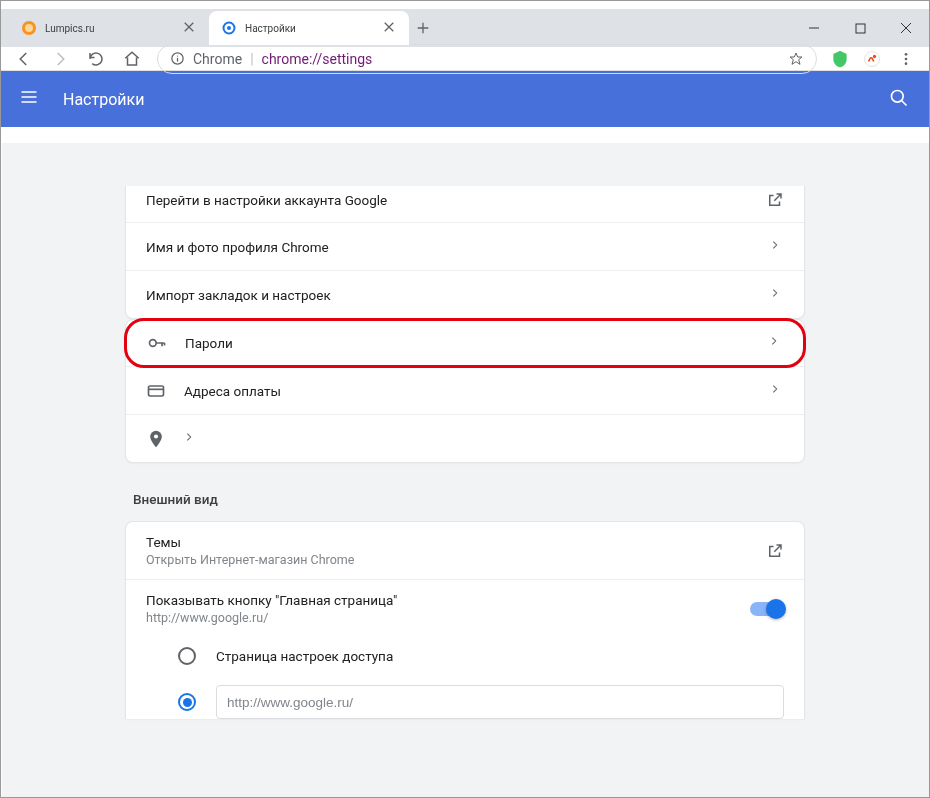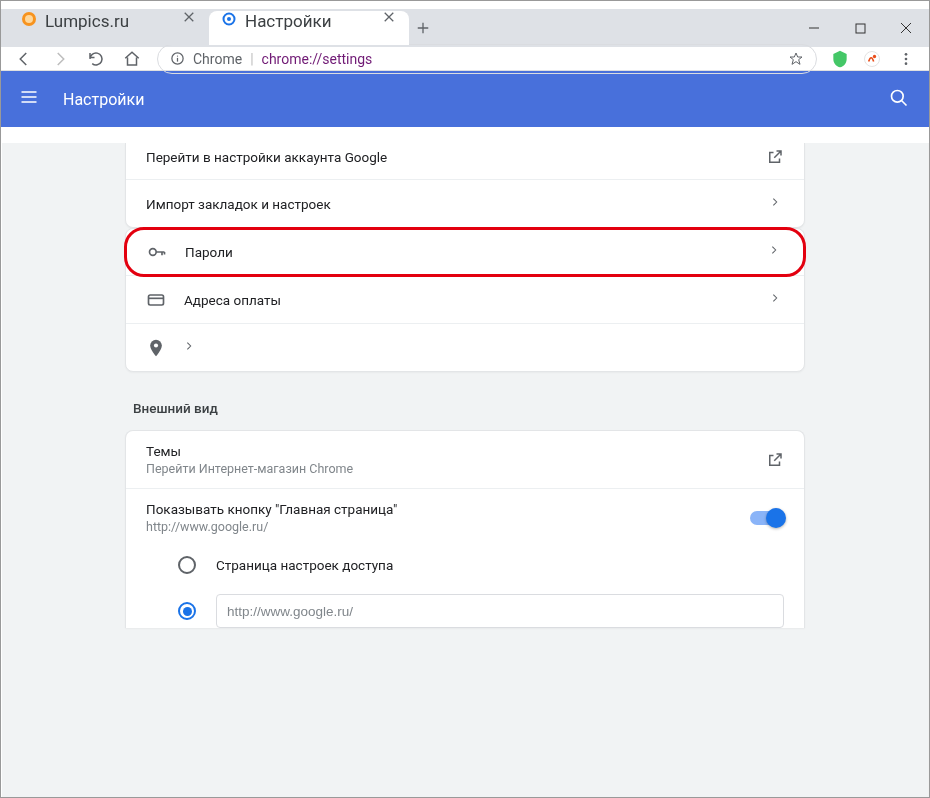--- a/index.html
+++ b/index.html
@@ -12,22 +12,22 @@
     position: relative;
     border: 1px solid #999;
   }
   
   .window-chrome { height: 8px; background: #fff; }
   .tab-strip {
     display: flex; align-items: center; height: 38px;
     background: #dee1e6; padding-left: 8px; gap: 0;
   }
   .tab {
-    display: flex; align-items: flex-start; height: 34px;
-    padding: 0 12px; font-size: 17px; color: #3c4043;
+    display: flex; align-items: center; height: 34px;
+    padding: 0 12px; font-size: 10px; color: #3c4043;
     border-top-left-radius: 8px; border-top-right-radius: 8px;
     gap: 8px; min-width: 200px; max-width: 230px; position: relative;
   }
   .tab.inactive { background: #dee1e6; }
   .tab.active { background: #fff; }
   .tab .favicon { width: 16px; height: 16px; flex-shrink: 0; display:flex; align-items:center; justify-content:center; }
   .tab .title { flex: 1; white-space: nowrap; overflow: hidden; text-overflow: ellipsis; }
   .tab .close { width: 14px; height: 14px; flex-shrink: 0; color: #5f6368; }
   .new-tab { width: 28px; height: 28px; display:flex; align-items:center; justify-content:center; color:#5f6368; }
   .win-controls { margin-left: auto; display: flex; }
@@ -258,27 +258,35 @@
 </div>
 
 <div class="outer-scroll">
   <div class="scroll-thumb"></div>
 </div>
 
 <div class="content-wrap">
   <div class="content-inner">
 
     <div class="card cut-top">
-      <div class="row" style="padding-top:4px; min-height:36px;">
+      <div class="row" style="padding-top:4px; min-height:36px;margin-top:43px;">
         <span class="row-label">Перейти в настройки аккаунта Google</span>
         <span class="row-icon-right big">
           <svg viewBox="0 0 24 24" width="18" height="18">
               <path d="M14 4h6v6M20 4l-9 9M18 14v5H5V6h5" fill="none" stroke="#5f6368" stroke-width="2"></path>
             </svg>
         </span>
+      </div>
+      <div class="row">
+        <span class="row-label">Имя и фото профиля Chrome</span>
+        <span class="row-icon-right">
+            <svg viewBox="0 0 24 24" width="10" height="10">
+              <path d="M8 4l8 8-8 8" fill="none" stroke="#5f6368" stroke-width="2.5"></path>
+            </svg>
+          </span>
       </div>
       <div class="row">
         <span class="row-label">Импорт закладок и настроек</span>
         <span class="row-icon-right">
             <svg viewBox="0 0 24 24" width="10" height="10">
               <path d="M8 4l8 8-8 8" fill="none" stroke="#5f6368" stroke-width="2.5"></path>
             </svg>
           </span>
       </div>
     </div>
@@ -325,21 +333,21 @@
             </svg>
           </span>
       </div>
     </div>
 
     <div class="section-title">Внешний вид</div>
     <div class="card cut-bottom">
       <div class="row">
         <div style="flex:1;">
           <div class="row-label">Темы</div>
-          <div class="row-sub">Перейти Интернет-магазин Chrome</div>
+          <div class="row-sub">Открыть Интернет-магазин Chrome</div>
         </div>
         <span class="row-icon-right big">
           <svg viewBox="0 0 24 24" width="18" height="18">
               <path d="M14 4h6v6M20 4l-9 9M18 14v5H5V6h5" fill="none" stroke="#5f6368" stroke-width="2"></path>
             </svg>
         </span>
       </div>
       <div class="row">
         <div style="flex:1;">
           <div class="row-label">Показывать кнопку "Главная страница"</div>

